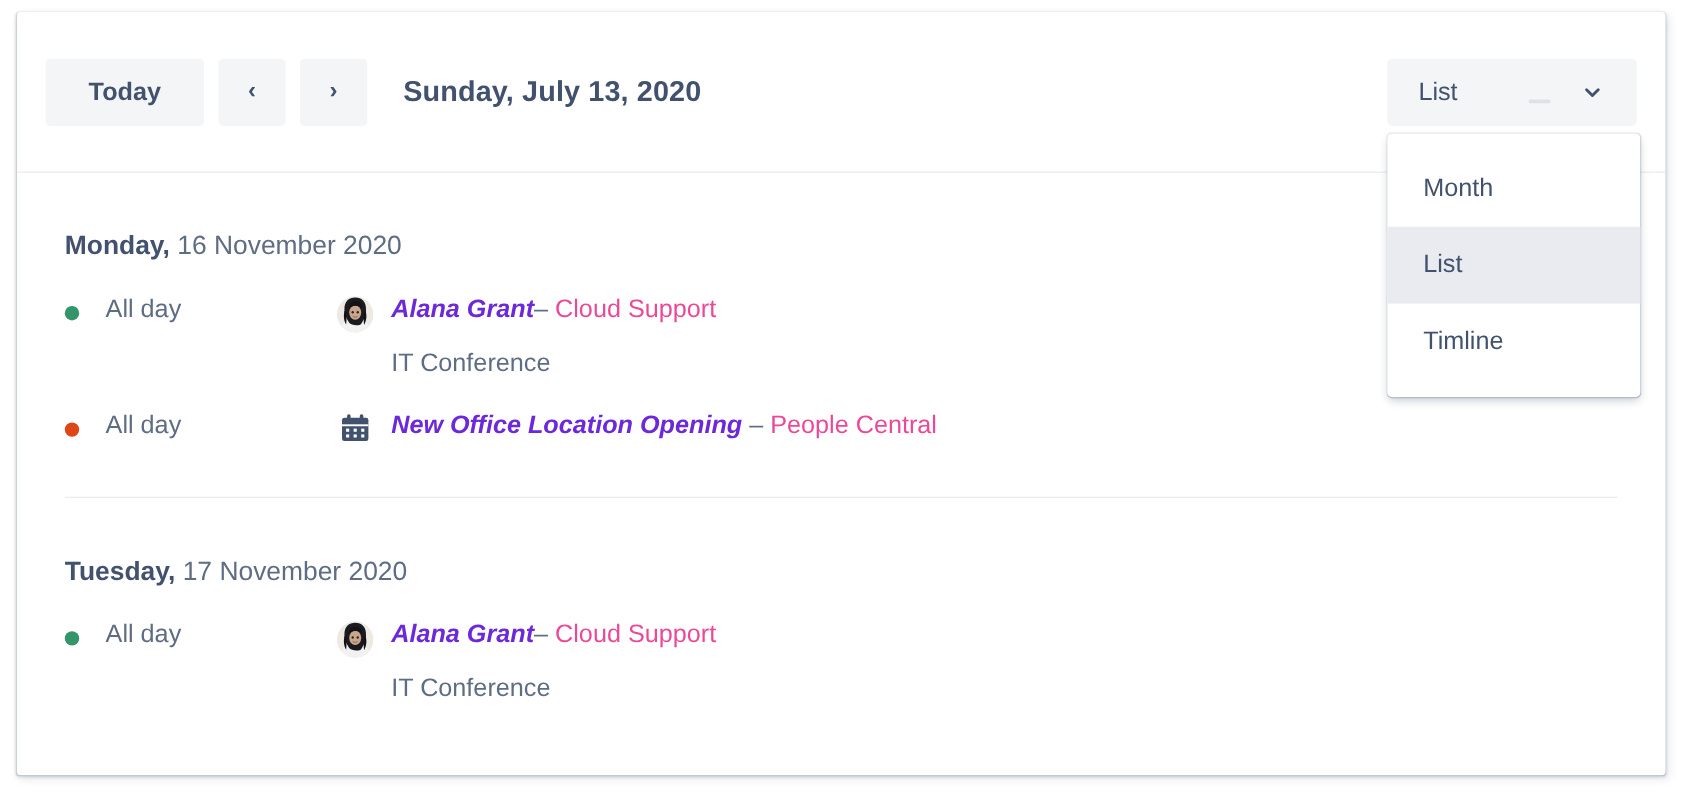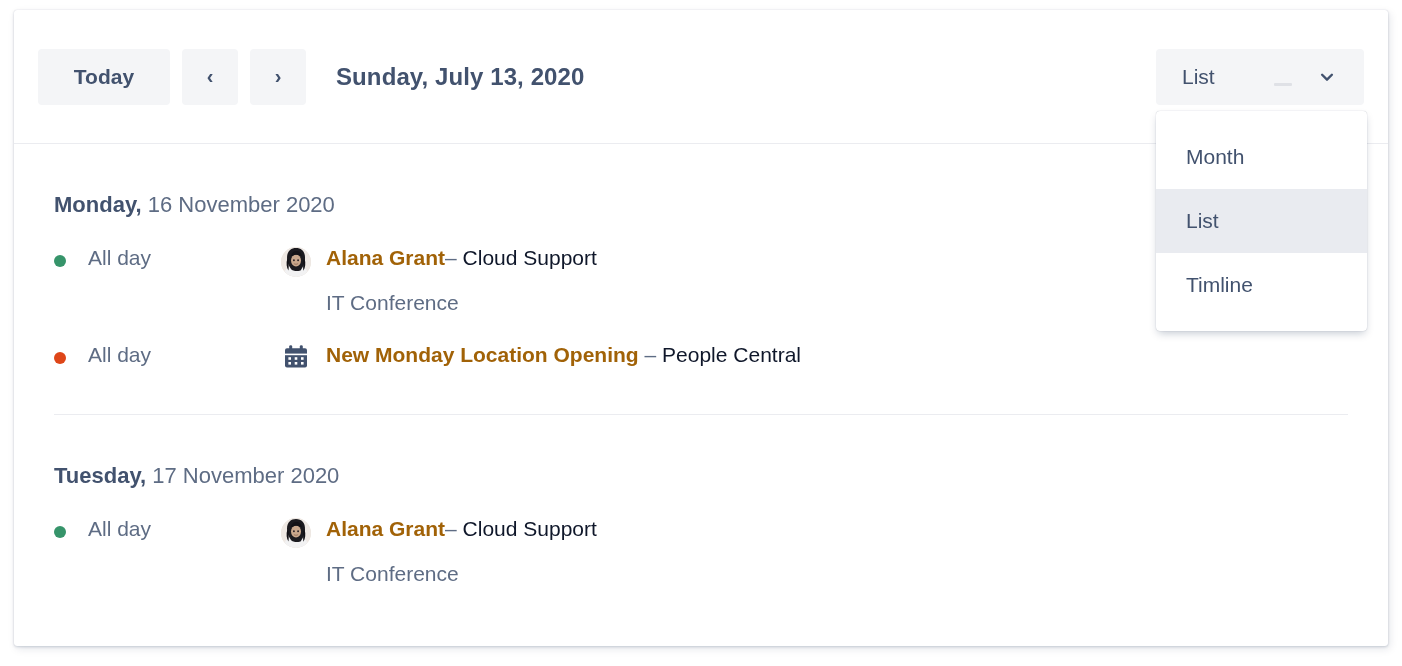--- a/index.html
+++ b/index.html
@@ -235,29 +235,30 @@
     margin-left: 14px;
     min-width: 0;
   }
 
   .event-title-line {
     font-size: 21px;
     line-height: 1.1;
     white-space: nowrap;
   }
   .event-title-line .title {
-    color: #a16207;
-    font-weight: 700;
+    color: #6d28d9;
+    font-weight: 700;
+    font-style: italic;
   }
   .event-title-line .sep {
     color: #5E6C84;
     font-weight: 400;
   }
   .event-title-line .subject {
-    color: #0f172a;
+    color: #ec4899;
     font-weight: 400;
   }
 
   .event-sub {
     color: #5E6C84;
     font-size: 21px;
     font-weight: 400;
     margin-top: 22px;
     white-space: nowrap;
   }
@@ -367,21 +368,21 @@
               <rect x="11.7" y="13.2" width="2.6" height="2.6"></rect>
               <rect x="18.0" y="13.2" width="2.6" height="2.6"></rect>
               <rect x="5.4" y="18.0" width="2.6" height="2.6"></rect>
               <rect x="11.7" y="18.0" width="2.6" height="2.6"></rect>
               <rect x="18.0" y="18.0" width="2.6" height="2.6"></rect>
             </g>
           </svg>
         </span>
         <span class="event-body">
           <span class="event-title-line">
-            <span class="title">New Monday Location Opening</span> <span class="sep">–</span>
+            <span class="title">New Office Location Opening</span> <span class="sep">–</span>
             <span class="subject">People Central</span>
           </span>
         </span>
       </div>
 
       <div class="group-divider"></div>
     </div>
 
     <div class="day-group">
       <div class="day-heading">

